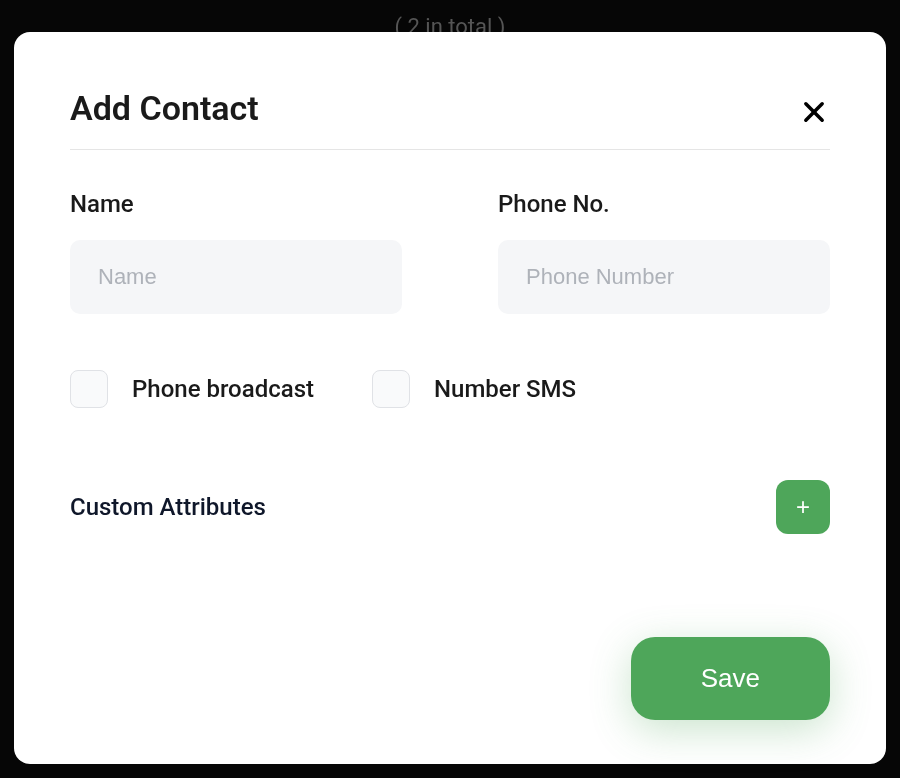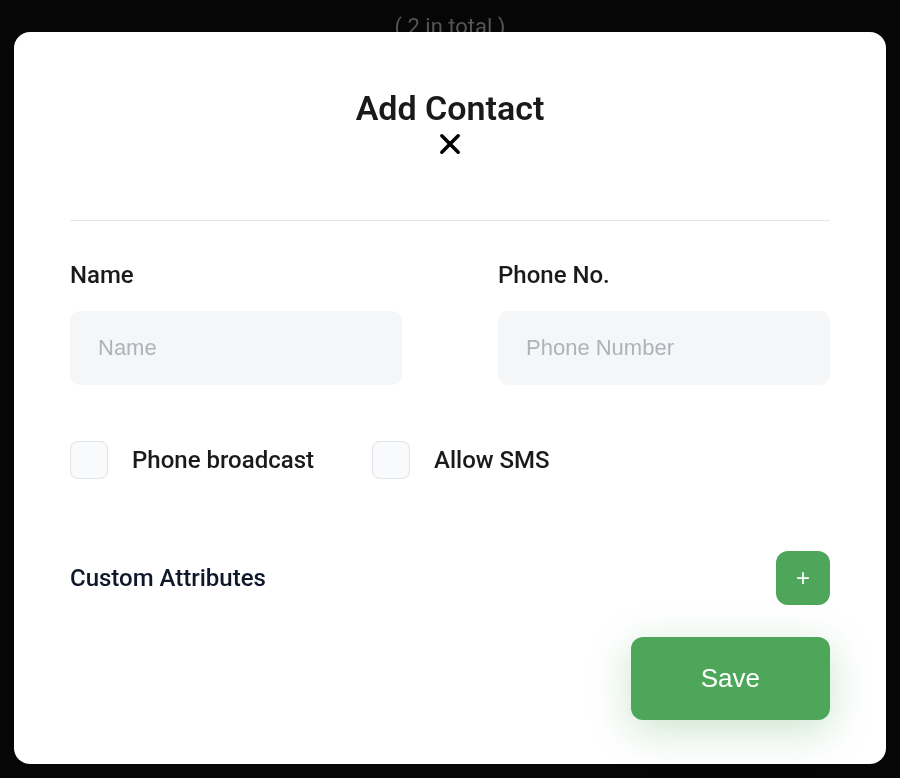--- a/index.html
+++ b/index.html
@@ -31,24 +31,23 @@
       top: 32px;
       right: 14px;
       bottom: 14px;
       background: #fff;
       border-radius: 16px;
       padding: 56px 56px 40px 56px;
     }
     .modal-header {
       display: flex;
       justify-content: space-between;
-      align-items: center;
-      padding-bottom: 60px;
+      align-items: flex-end;
+      padding-bottom: 21px;
       border-bottom: 1px solid #e5e5e5;
-      flex-direction: column;
     }
     .modal-title {
       font-size: 34px;
       font-weight: 600;
       color: #1a1a1a;
     }
     .close-btn {
       cursor: pointer;
       width: 32px;
       height: 32px;
@@ -140,21 +139,21 @@
     }
     .footer {
       position: absolute;
       bottom: 44px;
       right: 56px;
     }
     .save-btn {
       background: #4ea65a;
       color: #fff;
       border: none;
-      border-radius: 12px;
+      border-radius: 24px;
       padding: 26px 70px;
       font-size: 26px;
       font-weight: 500;
       cursor: pointer;
       box-shadow: 0 10px 40px rgba(78, 166, 90, 0.3);
     }
   </style>
 </head>
 <body>
 
@@ -185,21 +184,21 @@
       </div>
     </div>
 
     <div class="checkbox-row">
       <div class="checkbox-item">
         <div class="checkbox-box"></div>
         <span class="checkbox-label">Phone broadcast</span>
       </div>
       <div class="checkbox-item">
         <div class="checkbox-box"></div>
-        <span class="checkbox-label">Allow SMS</span>
+        <span class="checkbox-label">Number SMS</span>
       </div>
     </div>
 
     <div class="custom-attr-row">
       <span class="custom-attr-label">Custom Attributes</span>
       <button class="add-btn">
         <span>+</span>
       </button>
     </div>
   </div>

